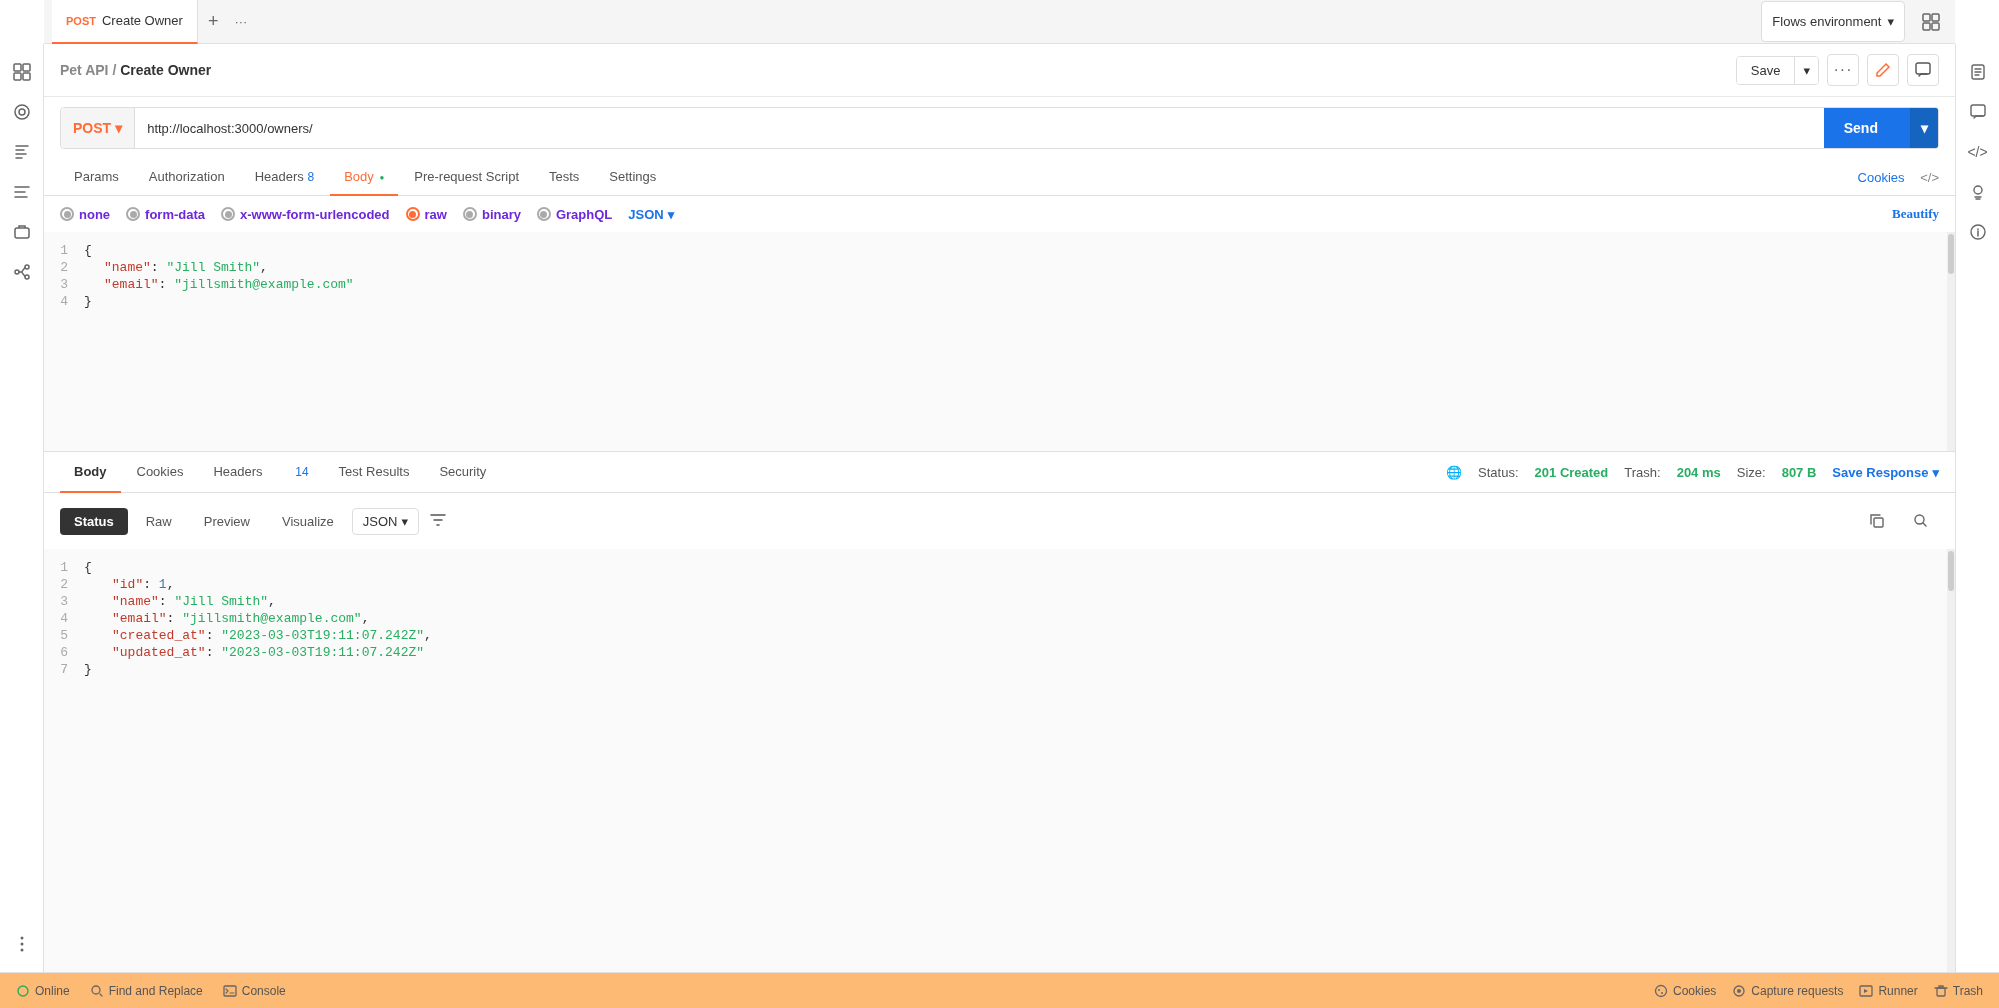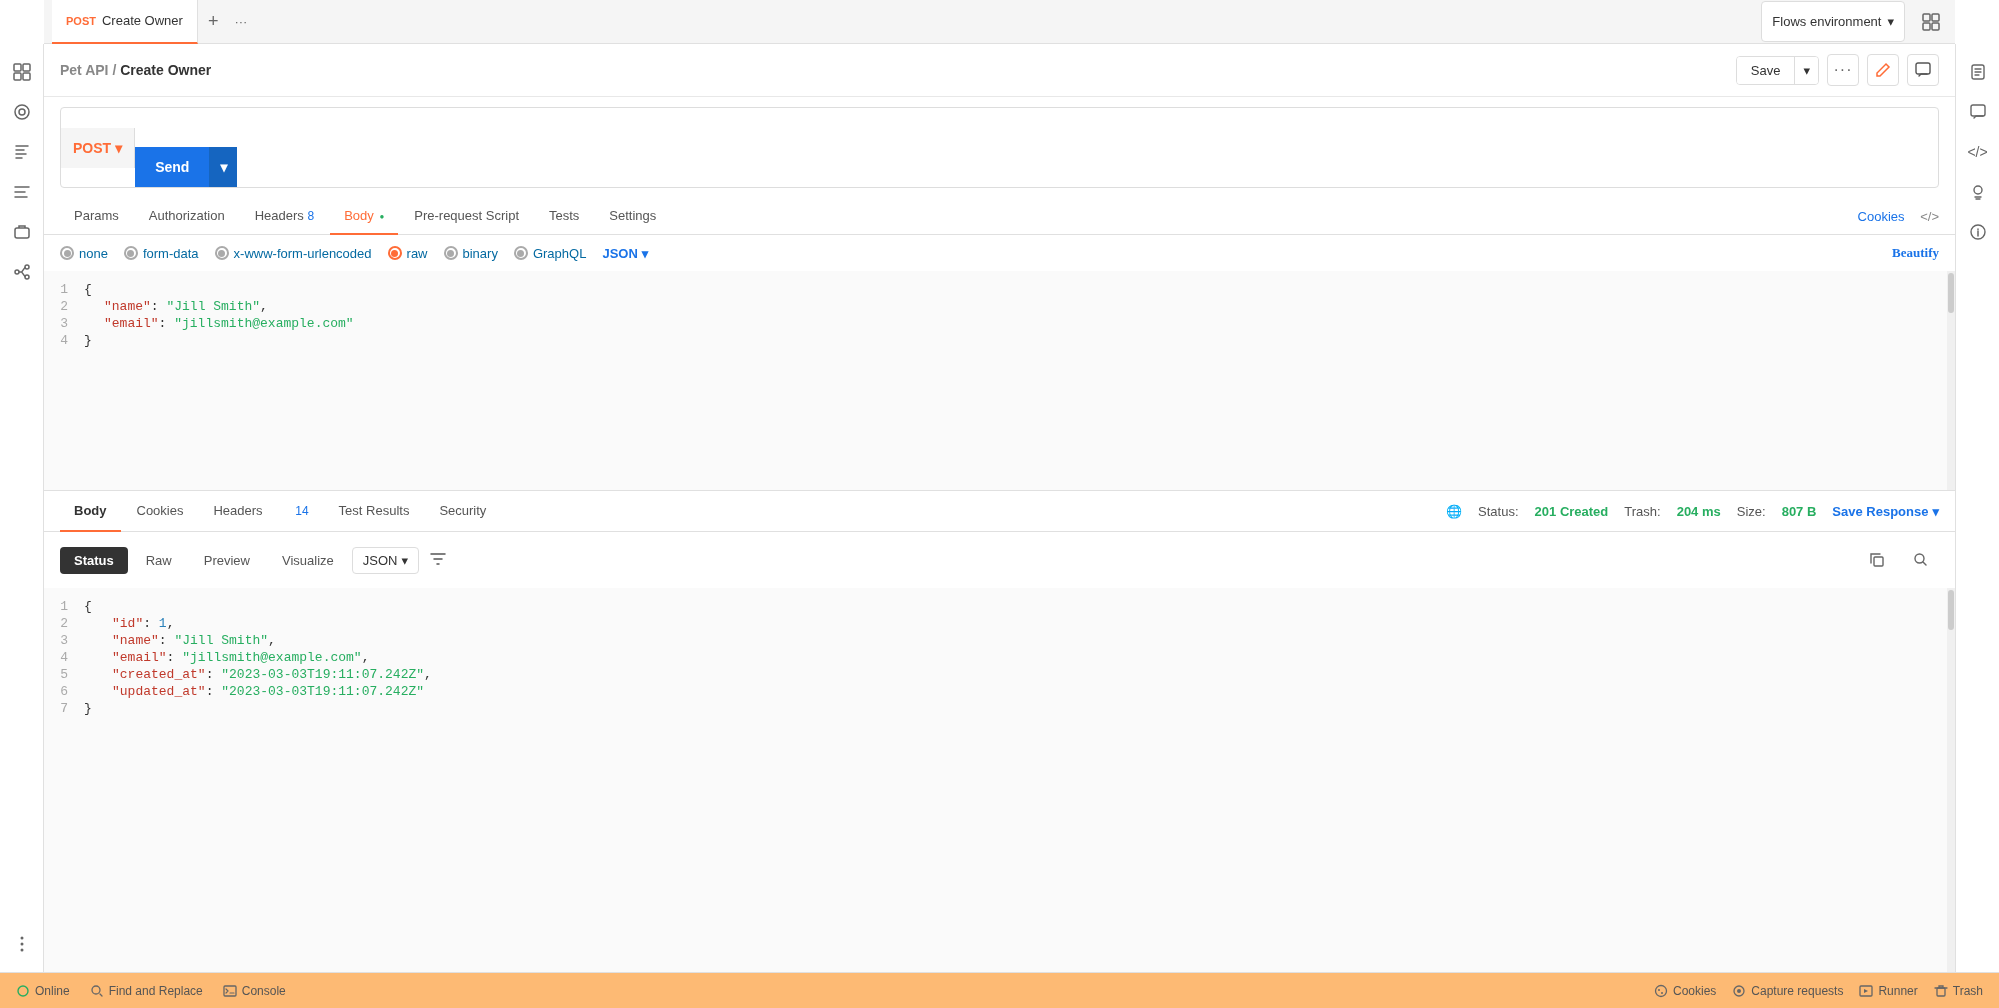--- a/index.html
+++ b/index.html
@@ -50,22 +50,22 @@
     .method-select {
       display: flex; align-items: center; gap: 4px; padding: 0 12px;
       background: #f5f5f5; border-right: 1px solid #ddd; height: 40px;
       cursor: pointer; font-weight: 600; color: #ff6c37; font-size: 14px;
     }
     .url-input {
       flex: 1; border: none; outline: none; padding: 0 12px;
       font-size: 13px; color: #333; background: #fff; height: 40px;
     }
     .send-btn {
-      display: flex; align-items: center; gap: 0; background: #1a73e8;
-      color: #fff; height: 40px; cursor: pointer; font-weight: 600; font-size: 14px; margin-top: 39px;
+      display: flex; align-items: center; gap: 12px; background: #1a73e8;
+      color: #fff; height: 40px; cursor: pointer; font-weight: 600; font-size: 14px;
     }
     .send-btn-main { padding: 0 20px; background: #1a73e8; height: 100%; display: flex; align-items: center; }
     .send-btn-arrow { padding: 0 10px; background: #1565c0; height: 100%; display: flex; align-items: center; border-left: 1px solid #1565c0; }
 
     
     .req-tabs {
       display: flex; align-items: center; padding: 0 16px; border-bottom: 1px solid #e0e0e0;
       flex-shrink: 0; gap: 2px;
     }
     .req-tab {
@@ -75,21 +75,21 @@
     .req-tab.active { color: #ff6c37; border-bottom: 2px solid #ff6c37; }
     .req-tab .badge { color: #1a73e8; font-size: 12px; }
     .req-tabs-right { margin-left: auto; }
     .cookies-link { color: #1a73e8; cursor: pointer; font-size: 13px; }
 
     
     .body-options {
       display: flex; align-items: center; padding: 10px 16px; gap: 16px;
       flex-shrink: 0;
     }
-    .radio-option { display: flex; align-items: center; gap: 5px; cursor: pointer; color: #0369a1; font-size: 13px; }
+    .radio-option { display: flex; align-items: center; gap: 5px; cursor: pointer; color: #6d28d9; font-size: 13px; font-weight: bold; }
     .radio-dot { width: 14px; height: 14px; border-radius: 50%; border: 2px solid #aaa; display: flex; align-items: center; justify-content: center; }
     .radio-dot.active-gray::after { content:''; width:7px; height:7px; border-radius:50%; background:#aaa; }
     .radio-dot.active-orange { border-color: #ff6c37; }
     .radio-dot.active-orange::after { content:''; width:7px; height:7px; border-radius:50%; background:#ff6c37; }
     .json-selector { display: flex; align-items: center; gap: 4px; color: #1a73e8; cursor: pointer; font-weight: 600; font-size: 13px; }
     .body-options-right { margin-left: auto; }
     .beautify-btn { color: #1a73e8; cursor: pointer; font-size: 13px; font-weight: 600; font-family: Liberation Serif, serif; }
 
     
     .code-editor {
@@ -273,20 +273,21 @@
           </svg>
       </div>
     </div>
   </div>
 
   <div class="url-bar">
     <div class="method-select">
       <span>POST</span>
       <span>▾</span>
     </div>
+    <input class="url-input" type="text" value="http://localhost:3000/owners/" style="">
     <div class="send-btn">
       <div class="send-btn-main">Send</div>
       <div class="send-btn-arrow">▾</div>
     </div>
   </div>
 
   <div class="req-tabs">
     <div class="req-tab">Params</div>
     <div class="req-tab">Authorization</div>
     <div class="req-tab">

